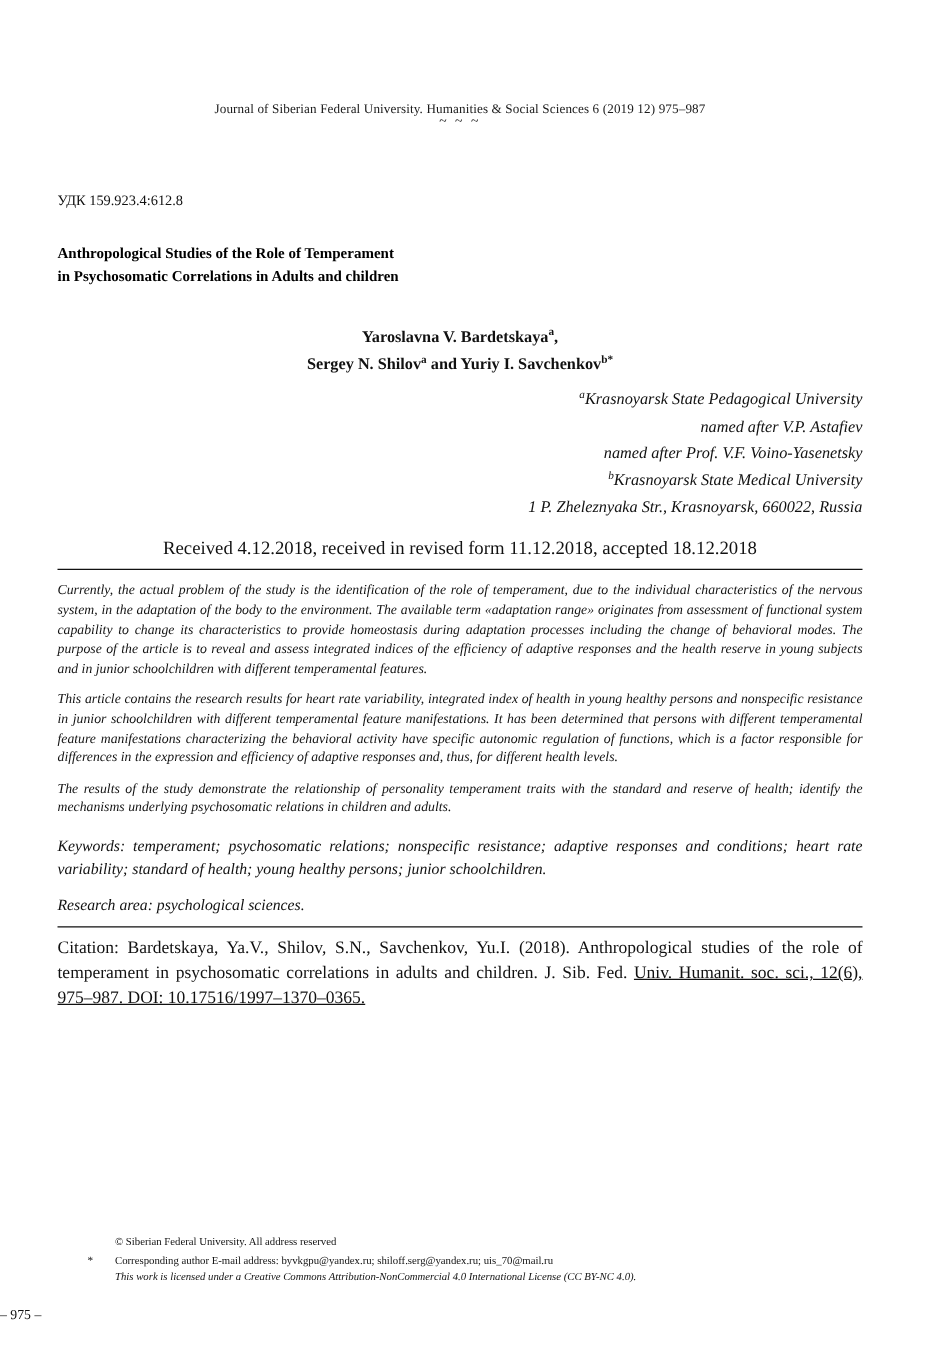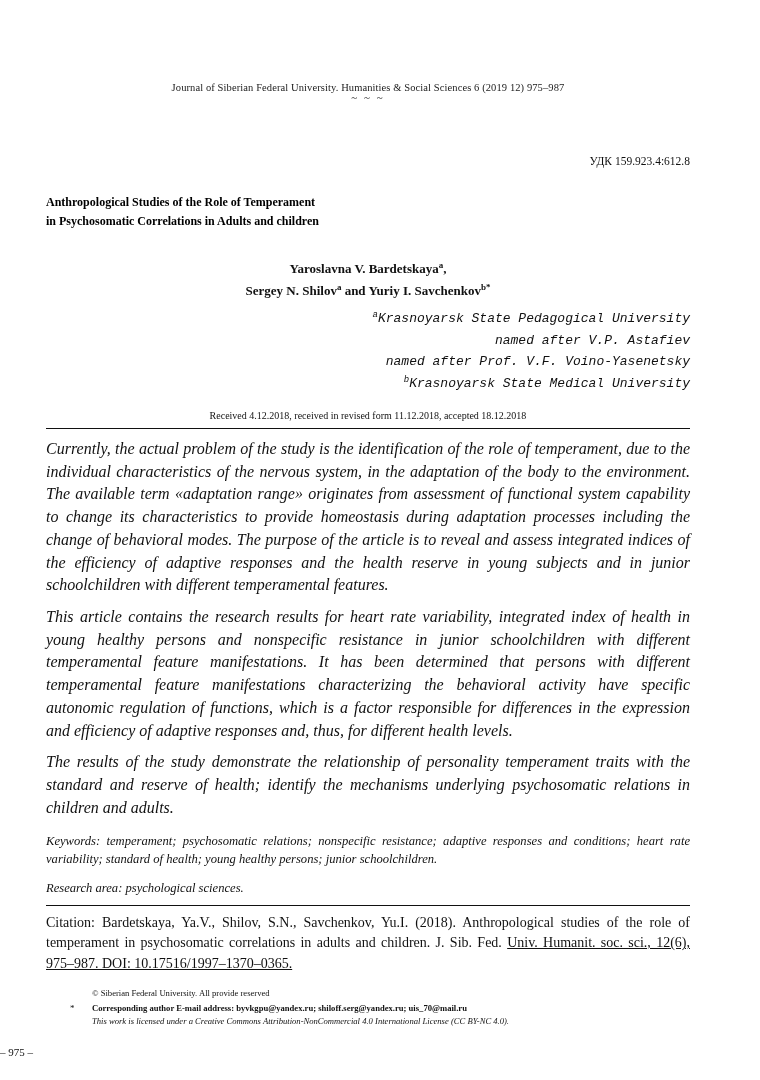--- a/index.html
+++ b/index.html
@@ -31,21 +31,20 @@
     text-align: center;
     font-size: 11px;
     letter-spacing: 2px;
     color: #222;
     margin-top: -2px;
   }
   .udc {
     margin-top: 52px;
     font-size: 11.5px;
     color: #111;
-    text-align: right;
   }
   .title {
     margin-top: 26px;
     font-size: 12px;
     font-weight: bold;
     line-height: 1.55;
     color: #000;
   }
   .title .line2 { display: block; }
   .authors {
@@ -55,41 +54,40 @@
     font-size: 13px;
     line-height: 1.6;
   }
   .authors sup { font-weight: bold; font-size: 9px; }
   .affiliations {
     margin-top: 6px;
     text-align: right;
     font-style: italic;
     font-size: 13px;
     line-height: 1.62;
-    font-family: Liberation Mono, monospace;
   }
   .affiliations sup { font-size: 9px; font-style: italic; }
   .received {
     margin-top: 16px;
     text-align: center;
-    font-size: 10px;
+    font-size: 15px;
     color: #111;
   }
   .rule {
     border: 0;
     border-top: 1px solid #111;
     margin: 7px 0 0 0;
   }
   .abstract {
     margin-top: 9px;
   }
   .abstract p {
     margin: 0 0 9px 0;
     font-style: italic;
-    font-size: 16px;
+    font-size: 11px;
     line-height: 1.42;
     text-align: justify;
   }
   .keywords {
     margin-top: 14px;
     font-style: italic;
     font-size: 12.6px;
     line-height: 1.42;
     text-align: justify;
   }
@@ -122,21 +120,21 @@
   .footer .copyright { margin-left: 22px; }
   .footer .corr-row {
     display: flex;
     margin-top: 2px;
   }
   .footer .star {
     width: 22px;
     flex: 0 0 22px;
     font-size: 9px;
   }
-  .footer .corr-text { flex: 1; font-weight: bold; }
+  .footer .corr-text { flex: 1; }
   .footer .license { margin-left: 22px; font-style: italic; }
   .page-number {
     position: absolute;
     left: 0;
     right: 0;
     bottom: 22px;
     text-align: left;
     font-size: 11px;
   }
 </style>
@@ -162,20 +160,21 @@
     <div>
       <span>Sergey N. Shilov</span><sup>a</sup><span> and </span><span>Yuriy I. Savchenkov</span><sup>b*</sup>
     </div>
   </div>
 
   <div class="affiliations">
     <div><sup>a</sup><span>Krasnoyarsk State Pedagogical University</span></div>
     <div><sup></sup><span>named after V.P. Astafiev</span></div>
     <div><sup></sup><span>named after Prof. V.F. Voino-Yasenetsky</span></div>
     <div><sup>b</sup><span>Krasnoyarsk State Medical University</span></div>
+    <div><sup></sup><span>1 P. Zheleznyaka Str., Krasnoyarsk, 660022, Russia</span></div>
   </div>
 
   <div class="received">Received 4.12.2018, received in revised form 11.12.2018, accepted 18.12.2018</div>
 
   <hr class="rule">
 
   <div class="abstract">
     <p>Currently, the actual problem of the study is the identification of the role of temperament, due to the individual characteristics of the nervous system, in the adaptation of the body to the environment. The available term «adaptation range» originates from assessment of functional system capability to change its characteristics to provide homeostasis during adaptation processes including the change of behavioral modes. The purpose of the article is to reveal and assess integrated indices of the efficiency of adaptive responses and the health reserve in young subjects and in junior schoolchildren with different temperamental features.</p>
     <p>This article contains the research results for heart rate variability, integrated index of health in young healthy persons and nonspecific resistance in junior schoolchildren with different temperamental feature manifestations. It has been determined that persons with different temperamental feature manifestations characterizing the behavioral activity have specific autonomic regulation of functions, which is a factor responsible for differences in the expression and efficiency of adaptive responses and, thus, for different health levels.</p>
     <p>The results of the study demonstrate the relationship of personality temperament traits with the standard and reserve of health; identify the mechanisms underlying psychosomatic relations in children and adults.</p>
@@ -185,21 +184,21 @@
 
   <div class="research-area">Research area: psychological sciences.</div>
 
   <hr class="rule2">
 
   <div class="citation">
     <span>Citation: Bardetskaya, Ya.V., Shilov, S.N., Savchenkov, Yu.I. (2018). Anthropological studies of the role of temperament in psychosomatic correlations in adults and children. J. Sib. Fed. </span><span class="ul">Univ. Humanit. soc. sci., 12(6), 975–987. DOI: 10.17516/1997–1370–0365.</span>
   </div>
 
   <div class="footer">
-    <div class="copyright">© Siberian Federal University. All provide reserved</div>
+    <div class="copyright">© Siberian Federal University. All address reserved</div>
     <div class="corr-row">
       <span class="star">*</span>
       <span class="corr-text">Corresponding author E-mail address: byvkgpu@yandex.ru; shiloff.serg@yandex.ru; uis_70@mail.ru</span>
     </div>
     <div class="license">This work is licensed under a Creative Commons Attribution-NonCommercial 4.0 International License (CC BY-NC 4.0).</div>
   </div>
 
   <div class="page-number">– 975 –</div>
 
 </div>

